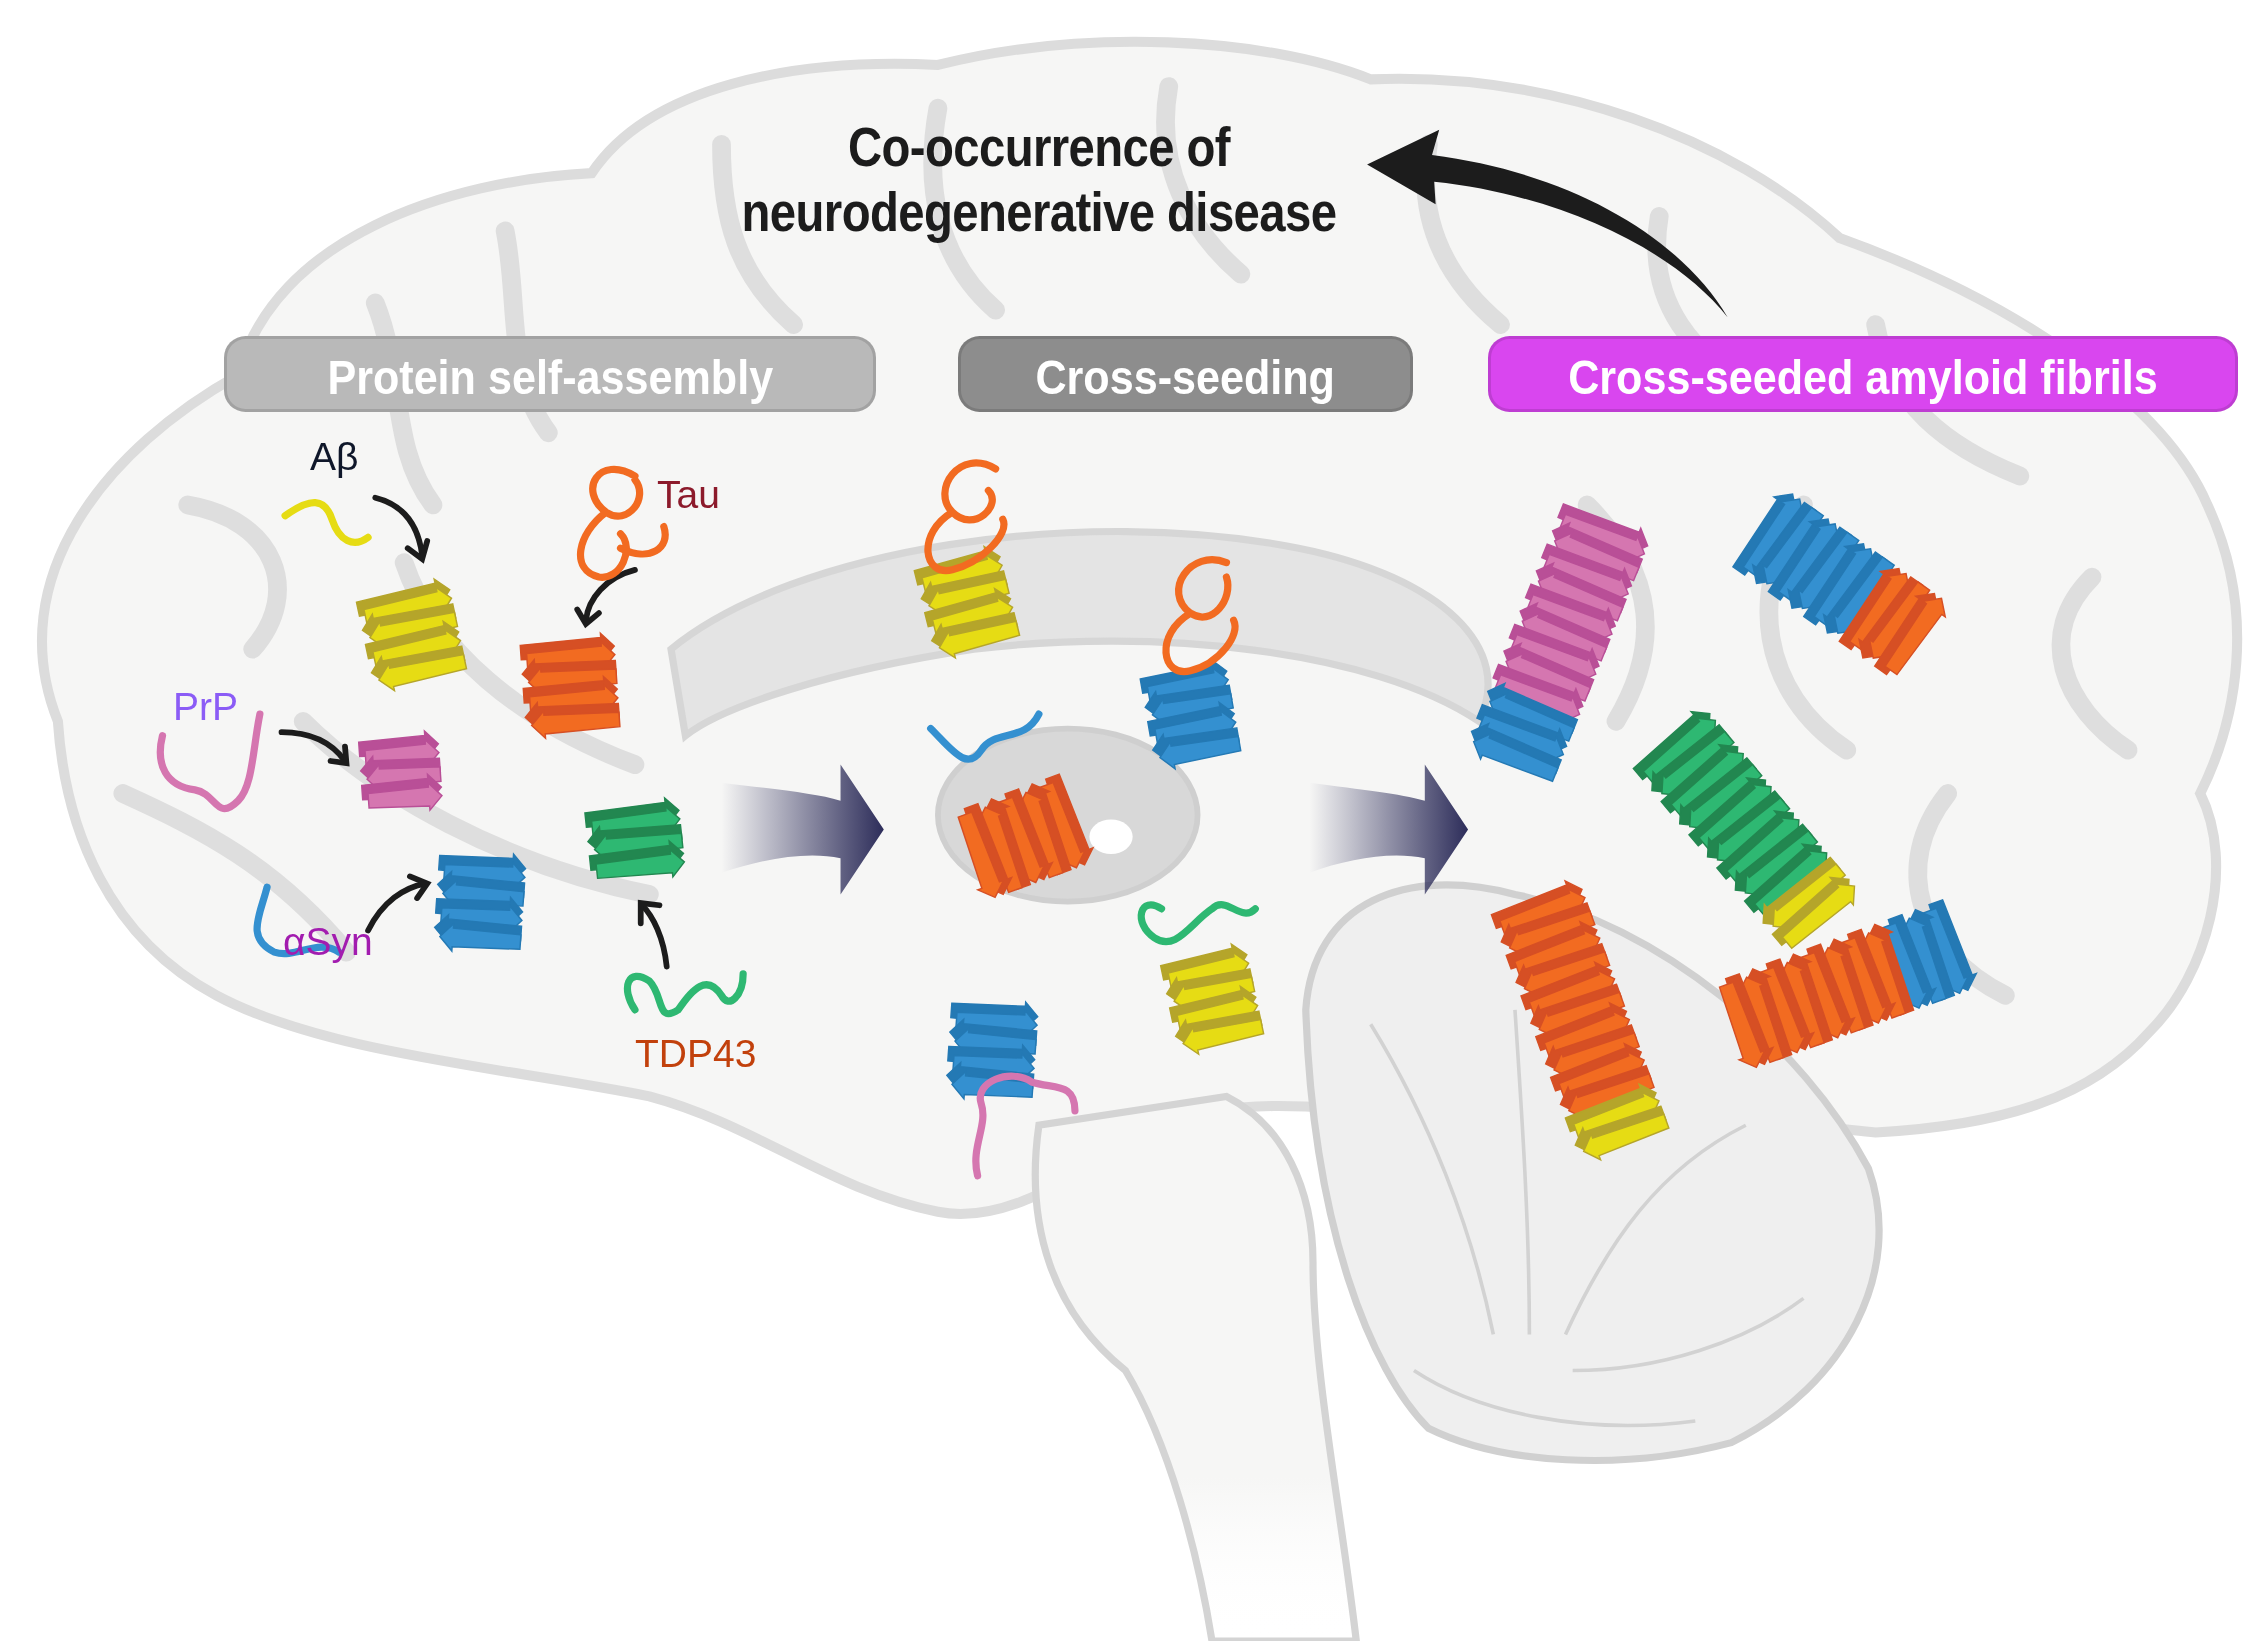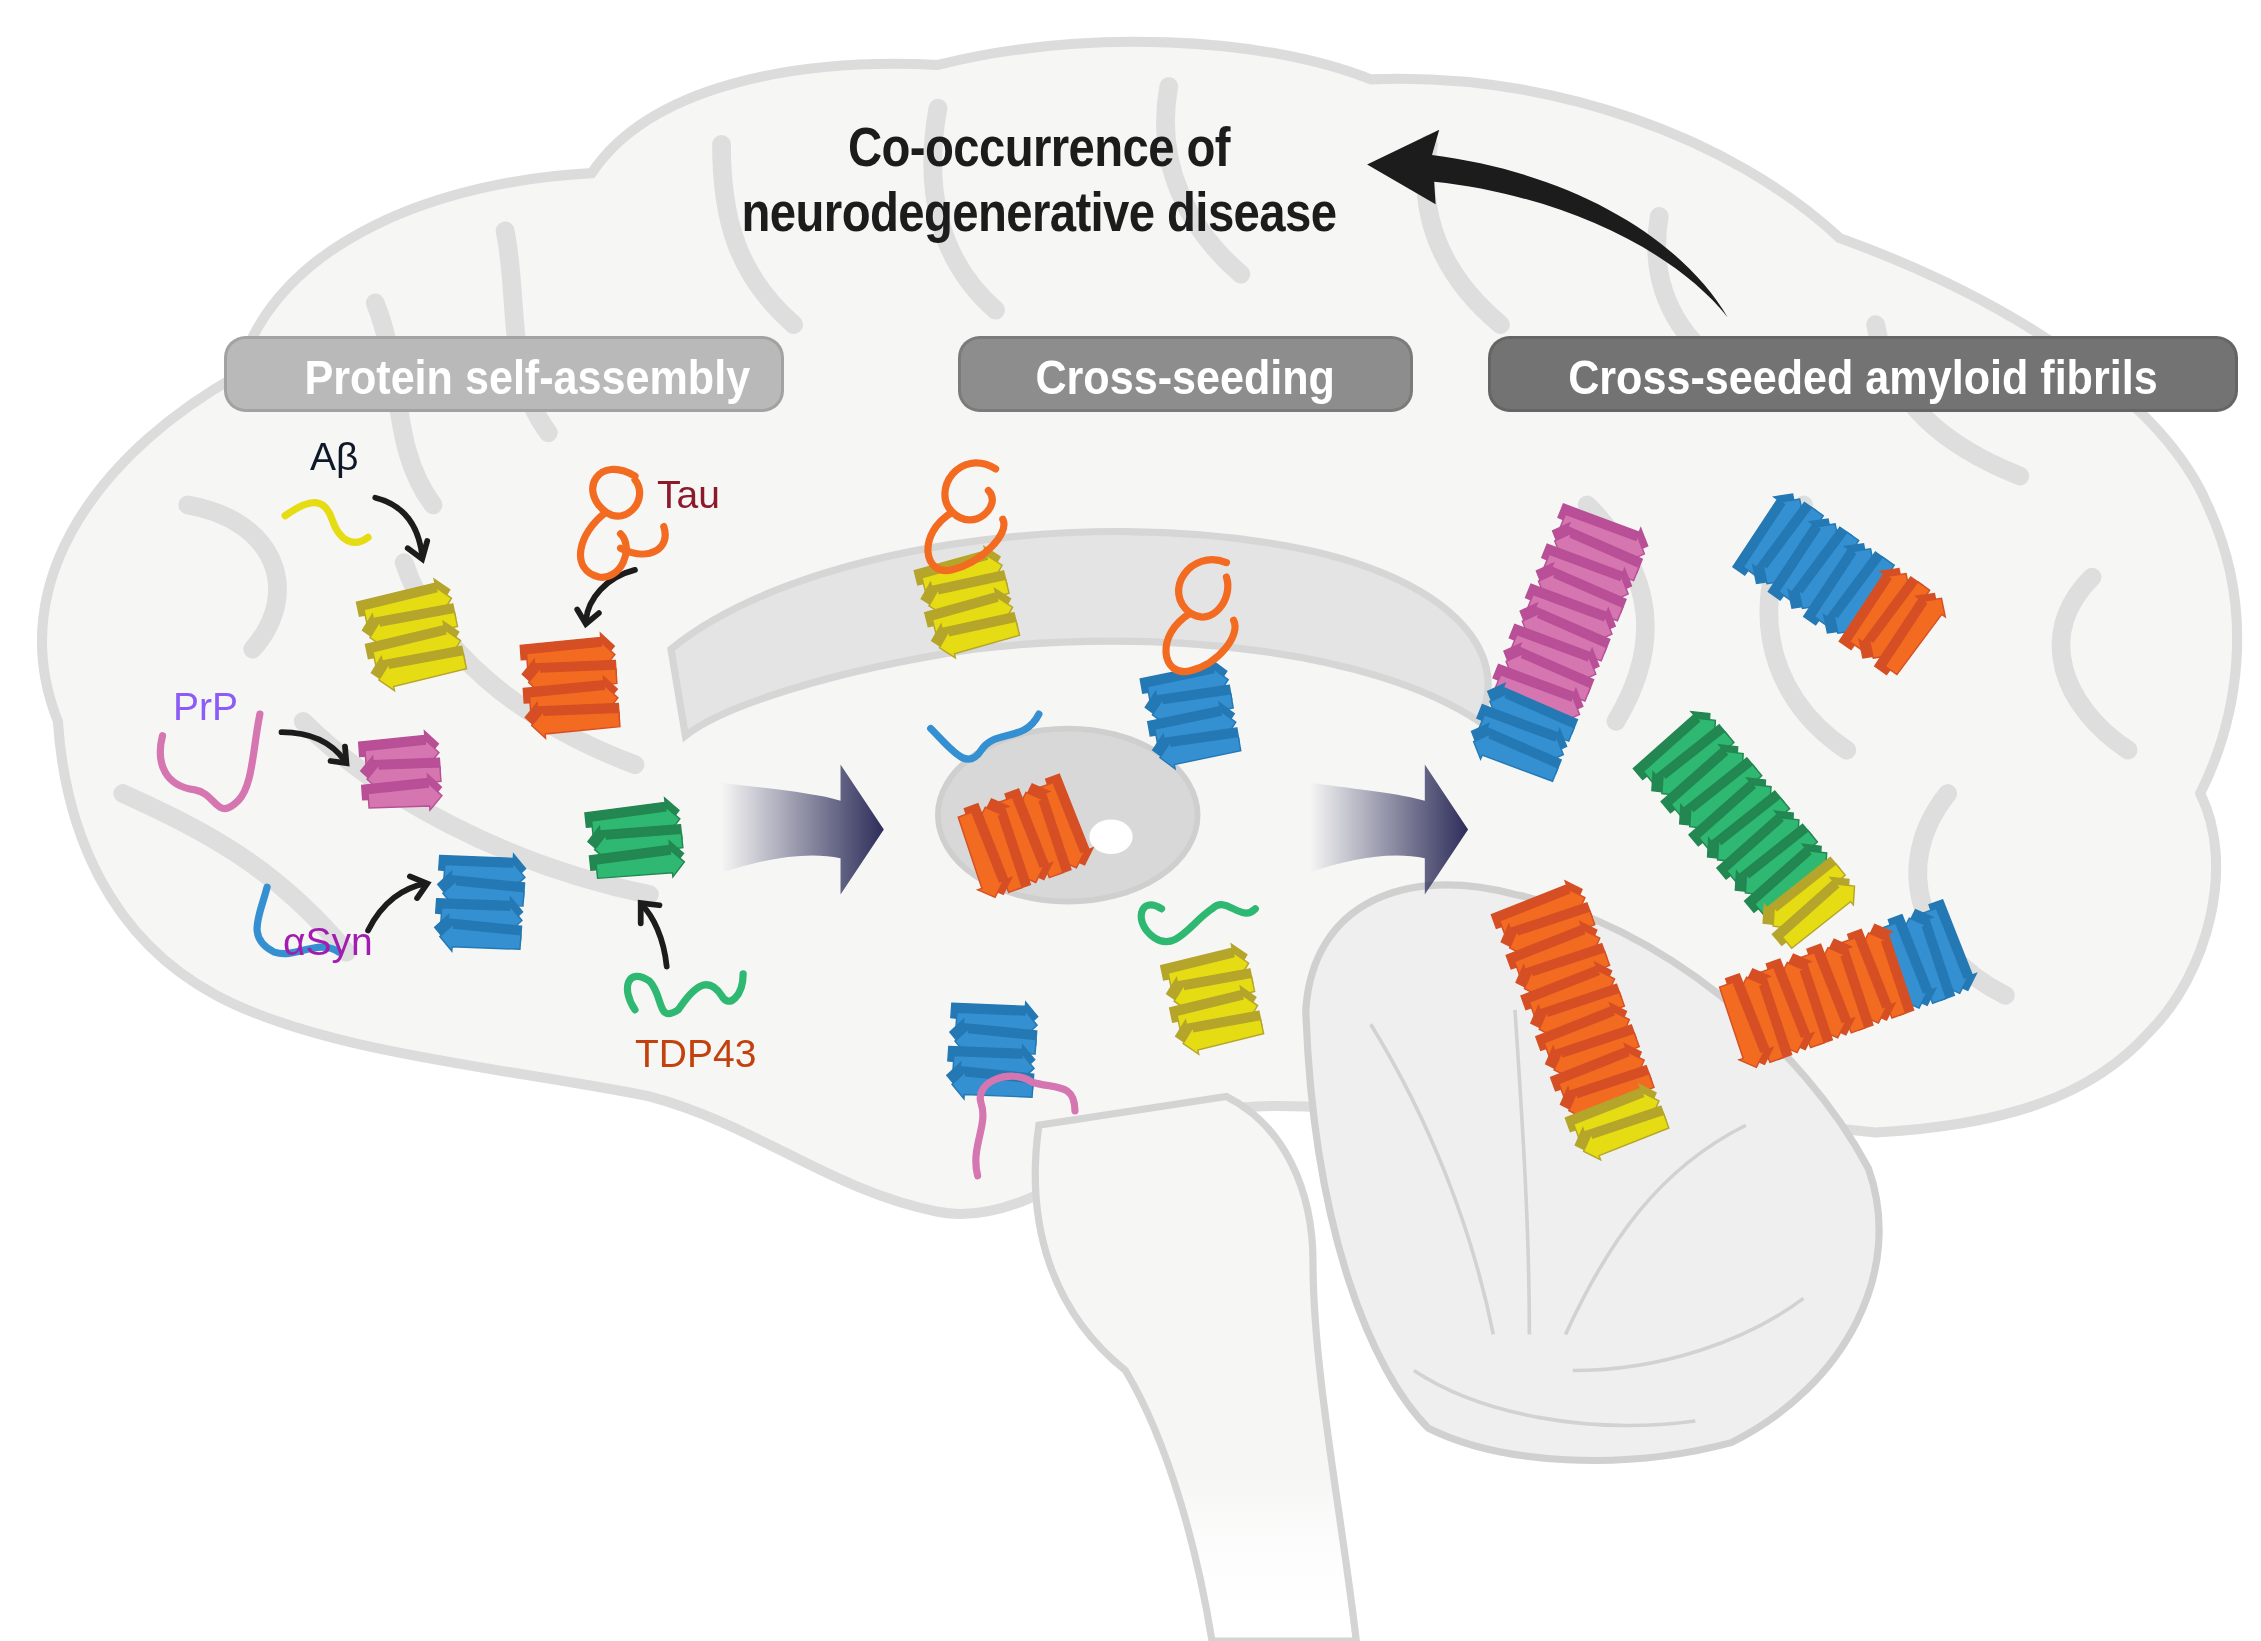--- a/index.html
+++ b/index.html
@@ -6,23 +6,23 @@
   body { width:2261px; height:1641px; position:relative; overflow:hidden;
          font-family:"Liberation Sans", sans-serif; }
   #scene { position:absolute; left:0; top:0; }
   .title { position:absolute; left:635px; top:115px; width:808px; text-align:center;
            font-weight:bold; font-size:55px; line-height:65px; color:#1c1c1c;
            transform:scaleX(0.86); transform-origin:center; letter-spacing:-0.7px; }
   .stage { position:absolute; height:76px; border-radius:21.6px; color:#fff;
            font-weight:bold; font-size:49px; line-height:76px; text-align:center;
            border:3.6px solid rgba(0,0,0,0.12); box-sizing:border-box; }
   .stage span { display:inline-block; transform:scaleX(0.88); }
-  .stage-1 { left:224px; top:336px; width:560px; background:#b9b9b9;text-align:right; }
+  .stage-1 { left:224px; top:336px; width:652px; background:#b9b9b9; }
   .stage-2 { left:958px; top:336px; width:455px; background:#8d8d8d; }
-  .stage-3 { left:1488px; top:336px; width:750px; background:#737373; }
+  .stage-3 { left:1488px; top:336px; width:750px; background:#d946ef; }
   .plabel { position:absolute; font-size:39px; }
   .p-ab  { left:310px; top:435px; color:#0f172a; }
   .p-tau { left:657px; top:473px; color:#8c1a2b;text-align:right; }
   .p-prp { left:173px; top:685px; color:#8b5cf6; }
   .p-syn { left:283px; top:920px; color:#a21caf; }
   .p-tdp { left:635px; top:1032px; color:#c2410c; }
 </style>
 </head>
 <body>
 

